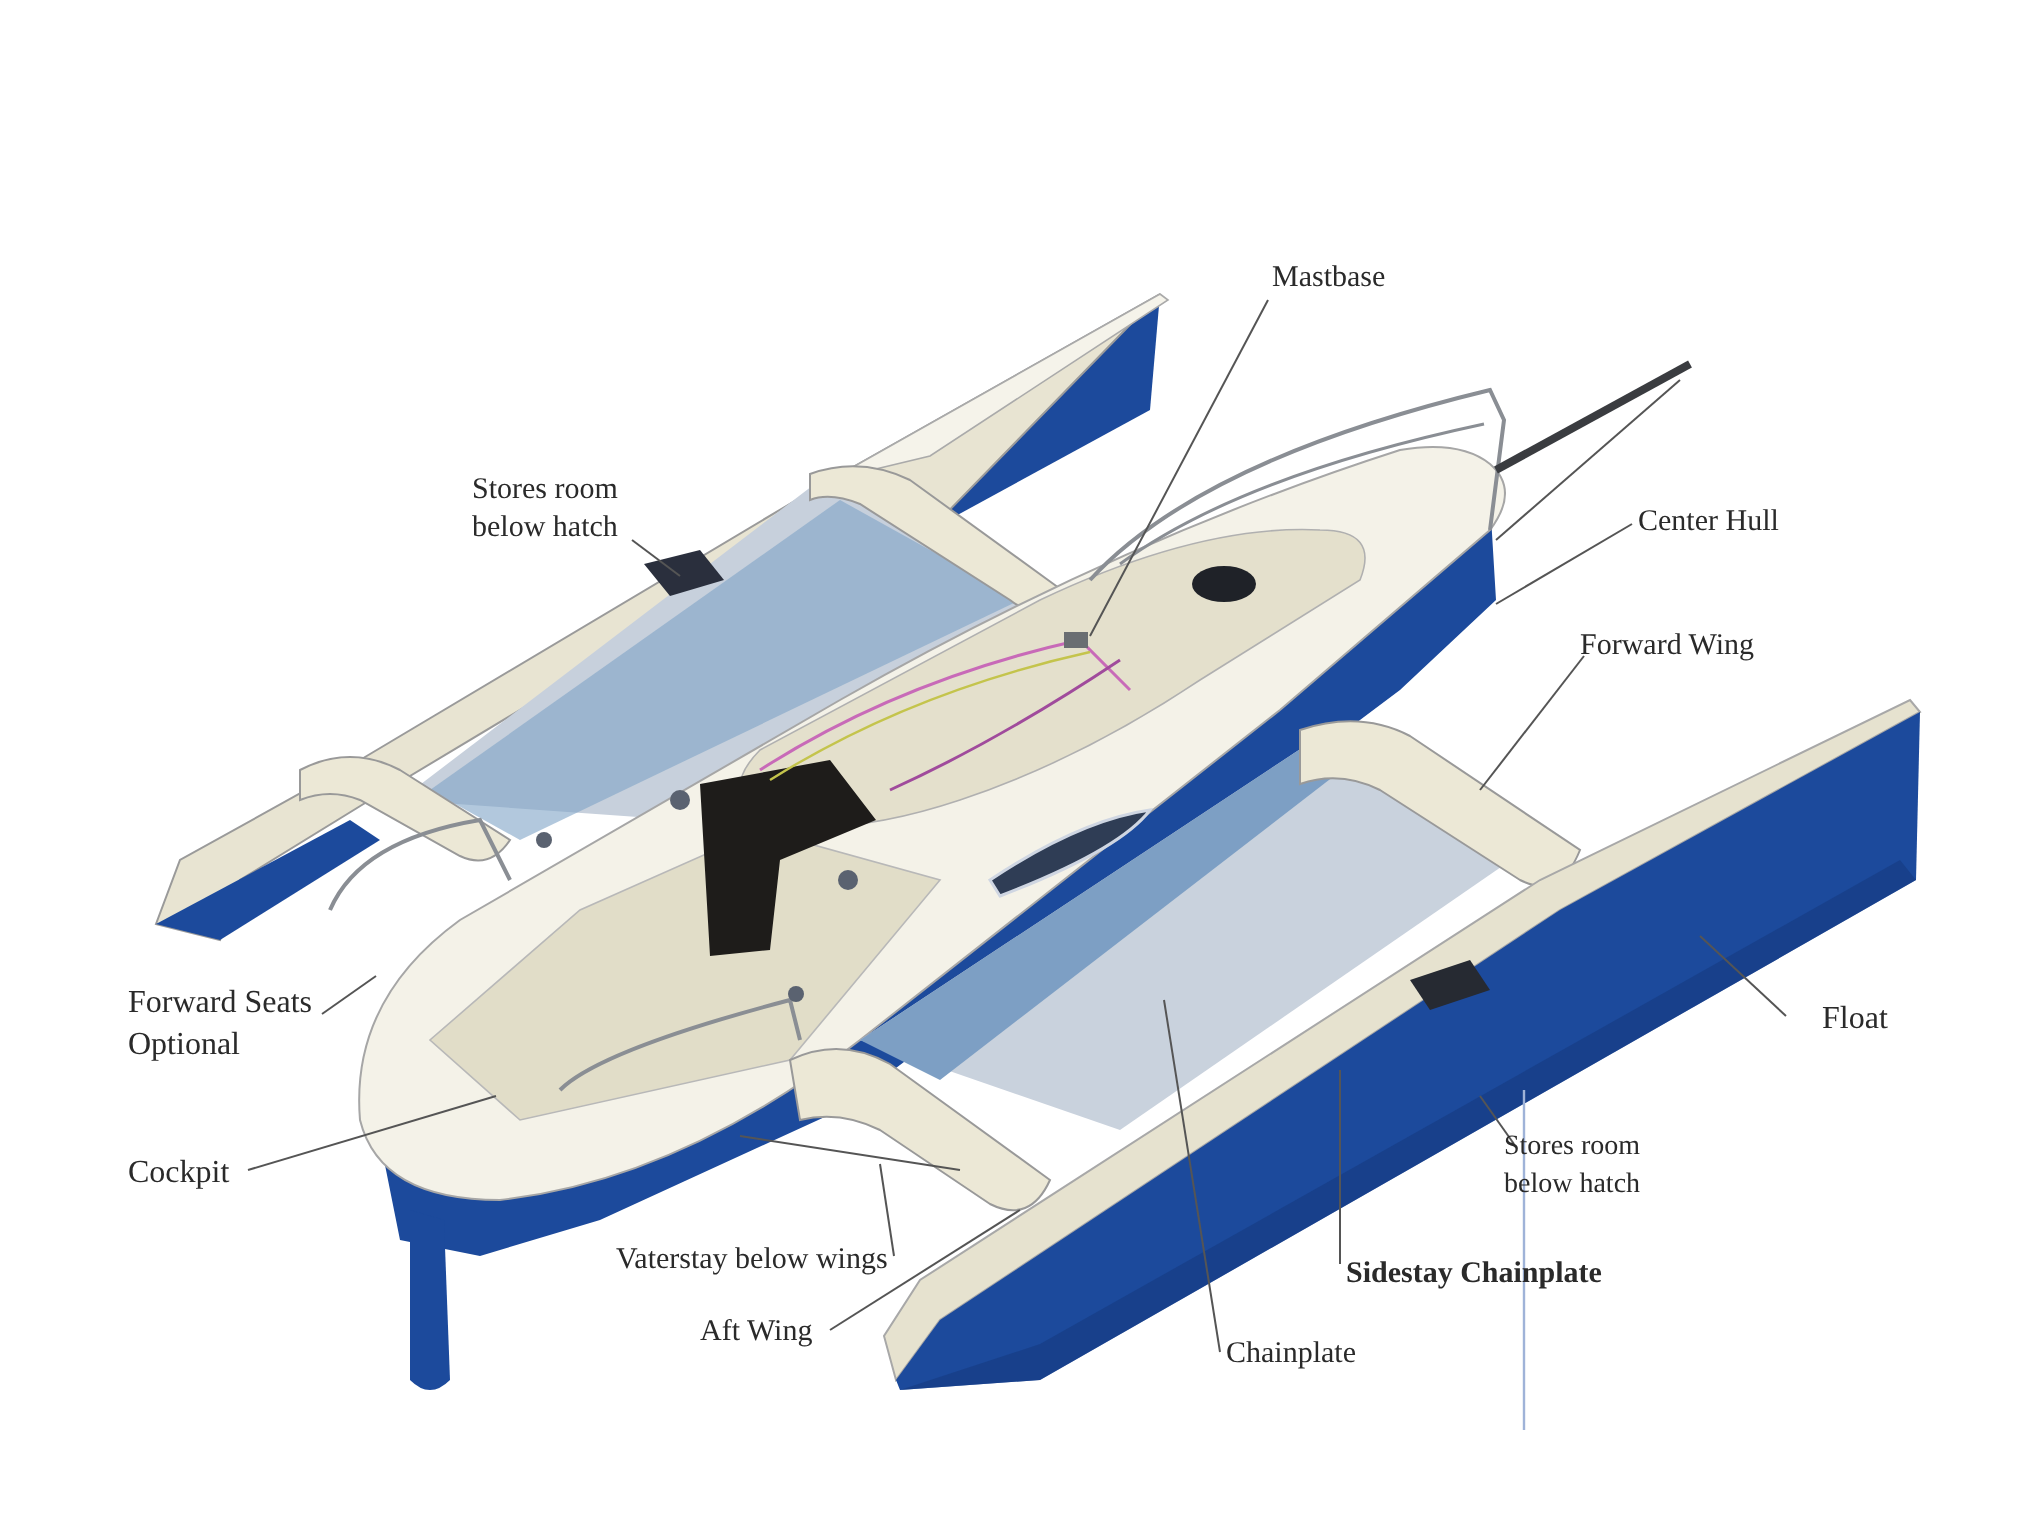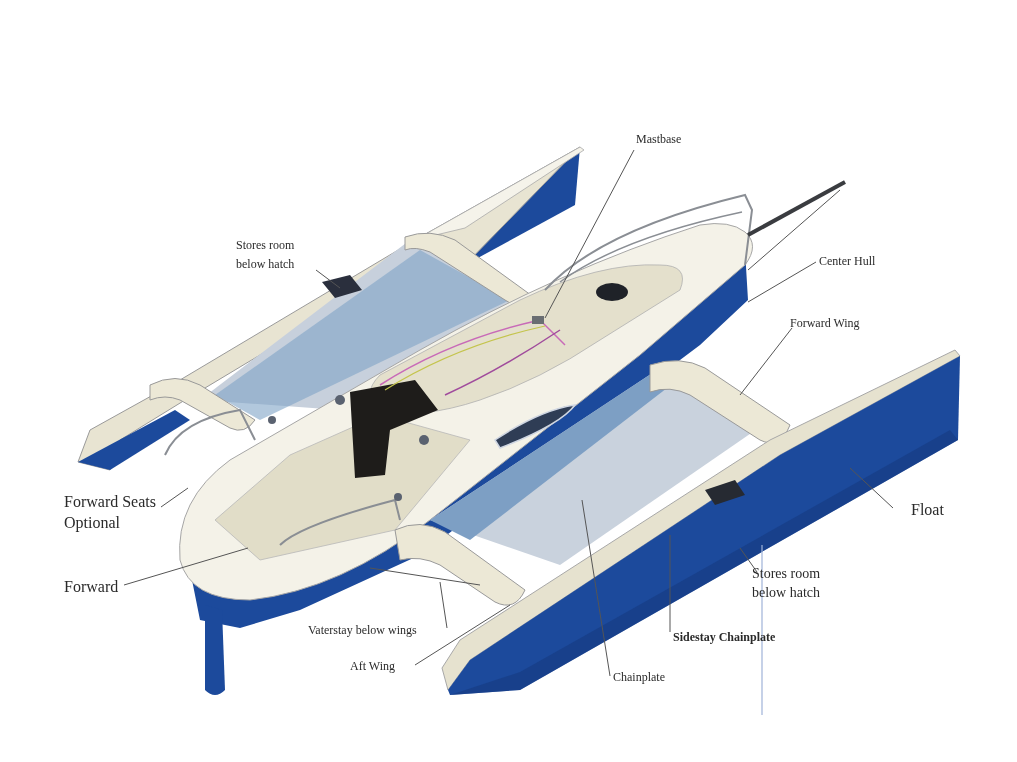--- a/index.html
+++ b/index.html
@@ -1,21 +1,21 @@
 <!DOCTYPE html>
 <html><head>
 <meta charset="utf-8">
 <style>
   html, body { margin: 0; padding: 0; background: #ffffff; }
   body { width: 1017px; height: 762px; position: relative; overflow: hidden; }
   .canvas { position: absolute; left: 0; top: 0; width: 1017px; height: 762px; }
   .label {
     position: absolute;
     font-family: "Liberation Serif", "DejaVu Serif", serif;
-    font-size: 12px;
+    font-size: 15px;
     color: #2a2a2a;
     line-height: 19px;
     white-space: nowrap;
   }
   .label.multi { white-space: pre; }
 </style>
 </head>
 <body>
 
 <svg class="canvas" viewBox="0 0 1017 762" xmlns="http://www.w3.org/2000/svg">
@@ -113,19 +113,19 @@
 </svg>
 
 <div class="label" style="left:636px; top:130px;">Mastbase</div>
 <div class="label multi" style="left:236px; top:236px;">Stores room
 below hatch</div>
 <div class="label" style="left:819px; top:252px;">Center Hull</div>
 <div class="label" style="left:790px; top:314px;font-family:Liberation Serif, serif;">Forward Wing</div>
 <div class="label multi" style="left:64px; top:491px; font-size:16px; line-height:21px;">Forward Seats
 Optional</div>
 <div class="label" style="left:895px; top:500px; font-size:16px;margin-left:16px;">Float</div>
-<div class="label" style="left:64px; top:577px; font-size:16px;">Forward</div>
+<div class="label" style="left:64px; top:577px; font-size:16px;">Cockpit</div>
 <div class="label multi" style="left:752px; top:564px; font-size:14px; line-height:19px;">Stores room
 below hatch</div>
 <div class="label" style="left:308px; top:621px;">Vaterstay below wings</div>
 <div class="label" style="left:673px; top:628px;font-weight:bold;">Sidestay Chainplate</div>
 <div class="label" style="left:350px; top:657px;">Aft Wing</div>
 <div class="label" style="left:613px; top:668px;">Chainplate</div>
 
 </body></html>

